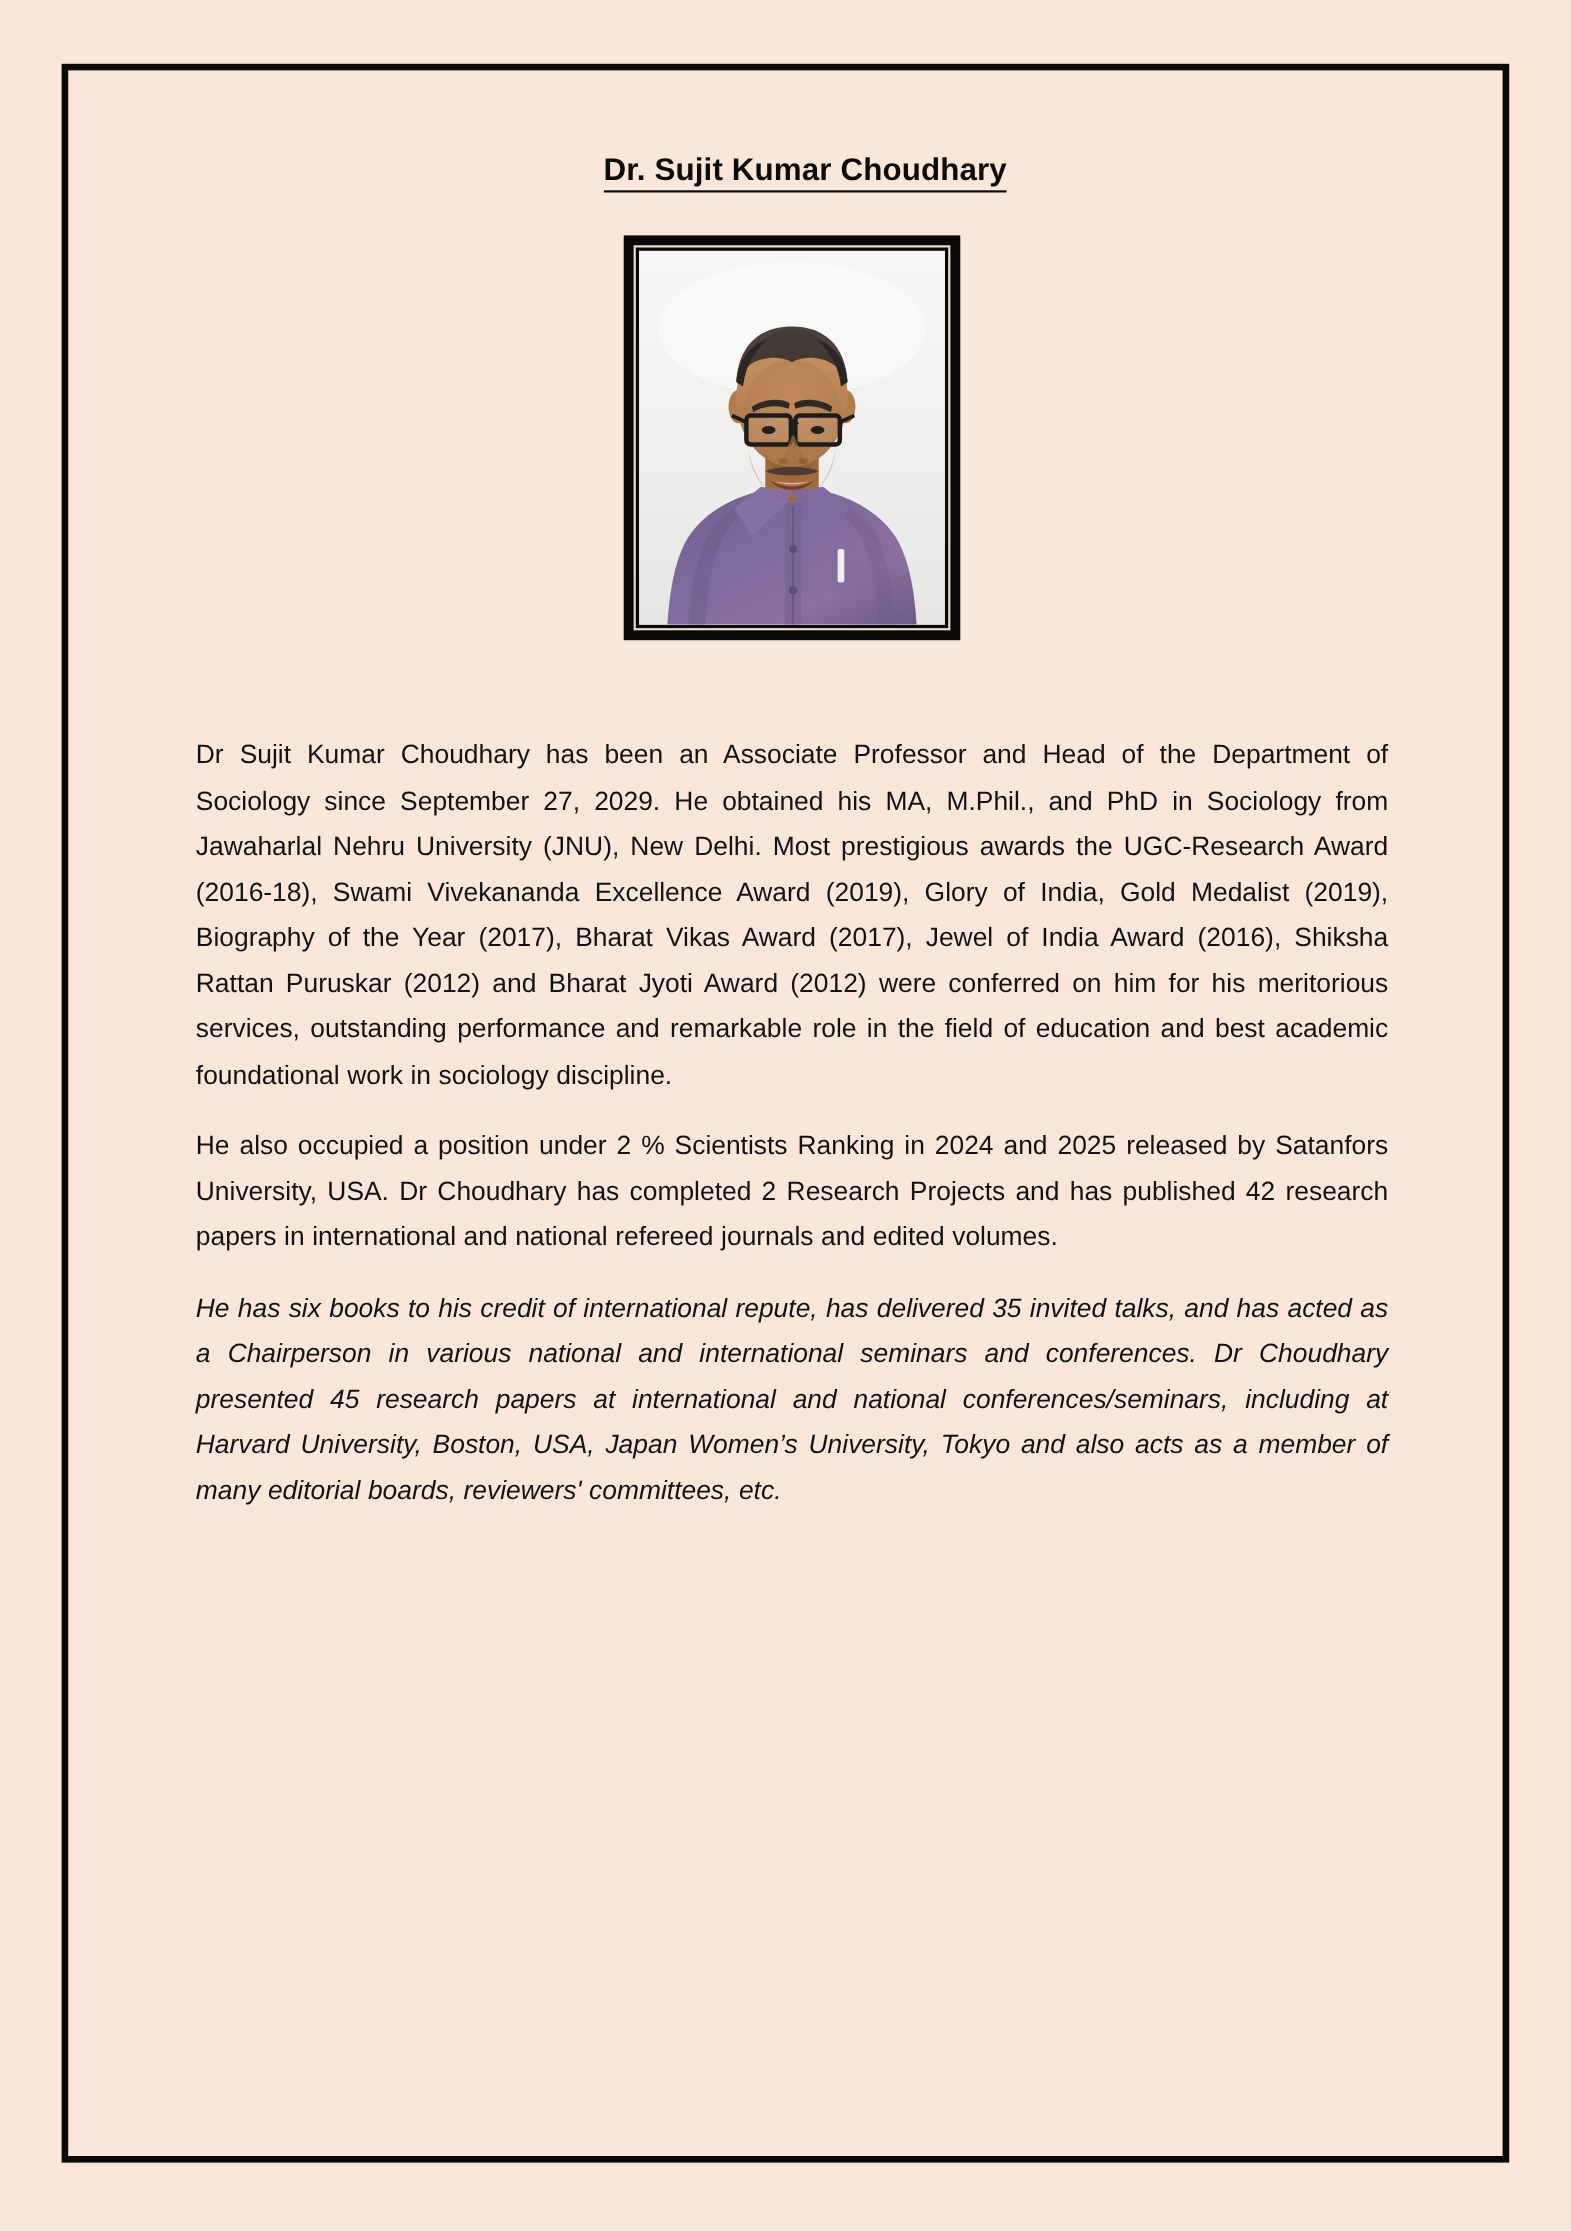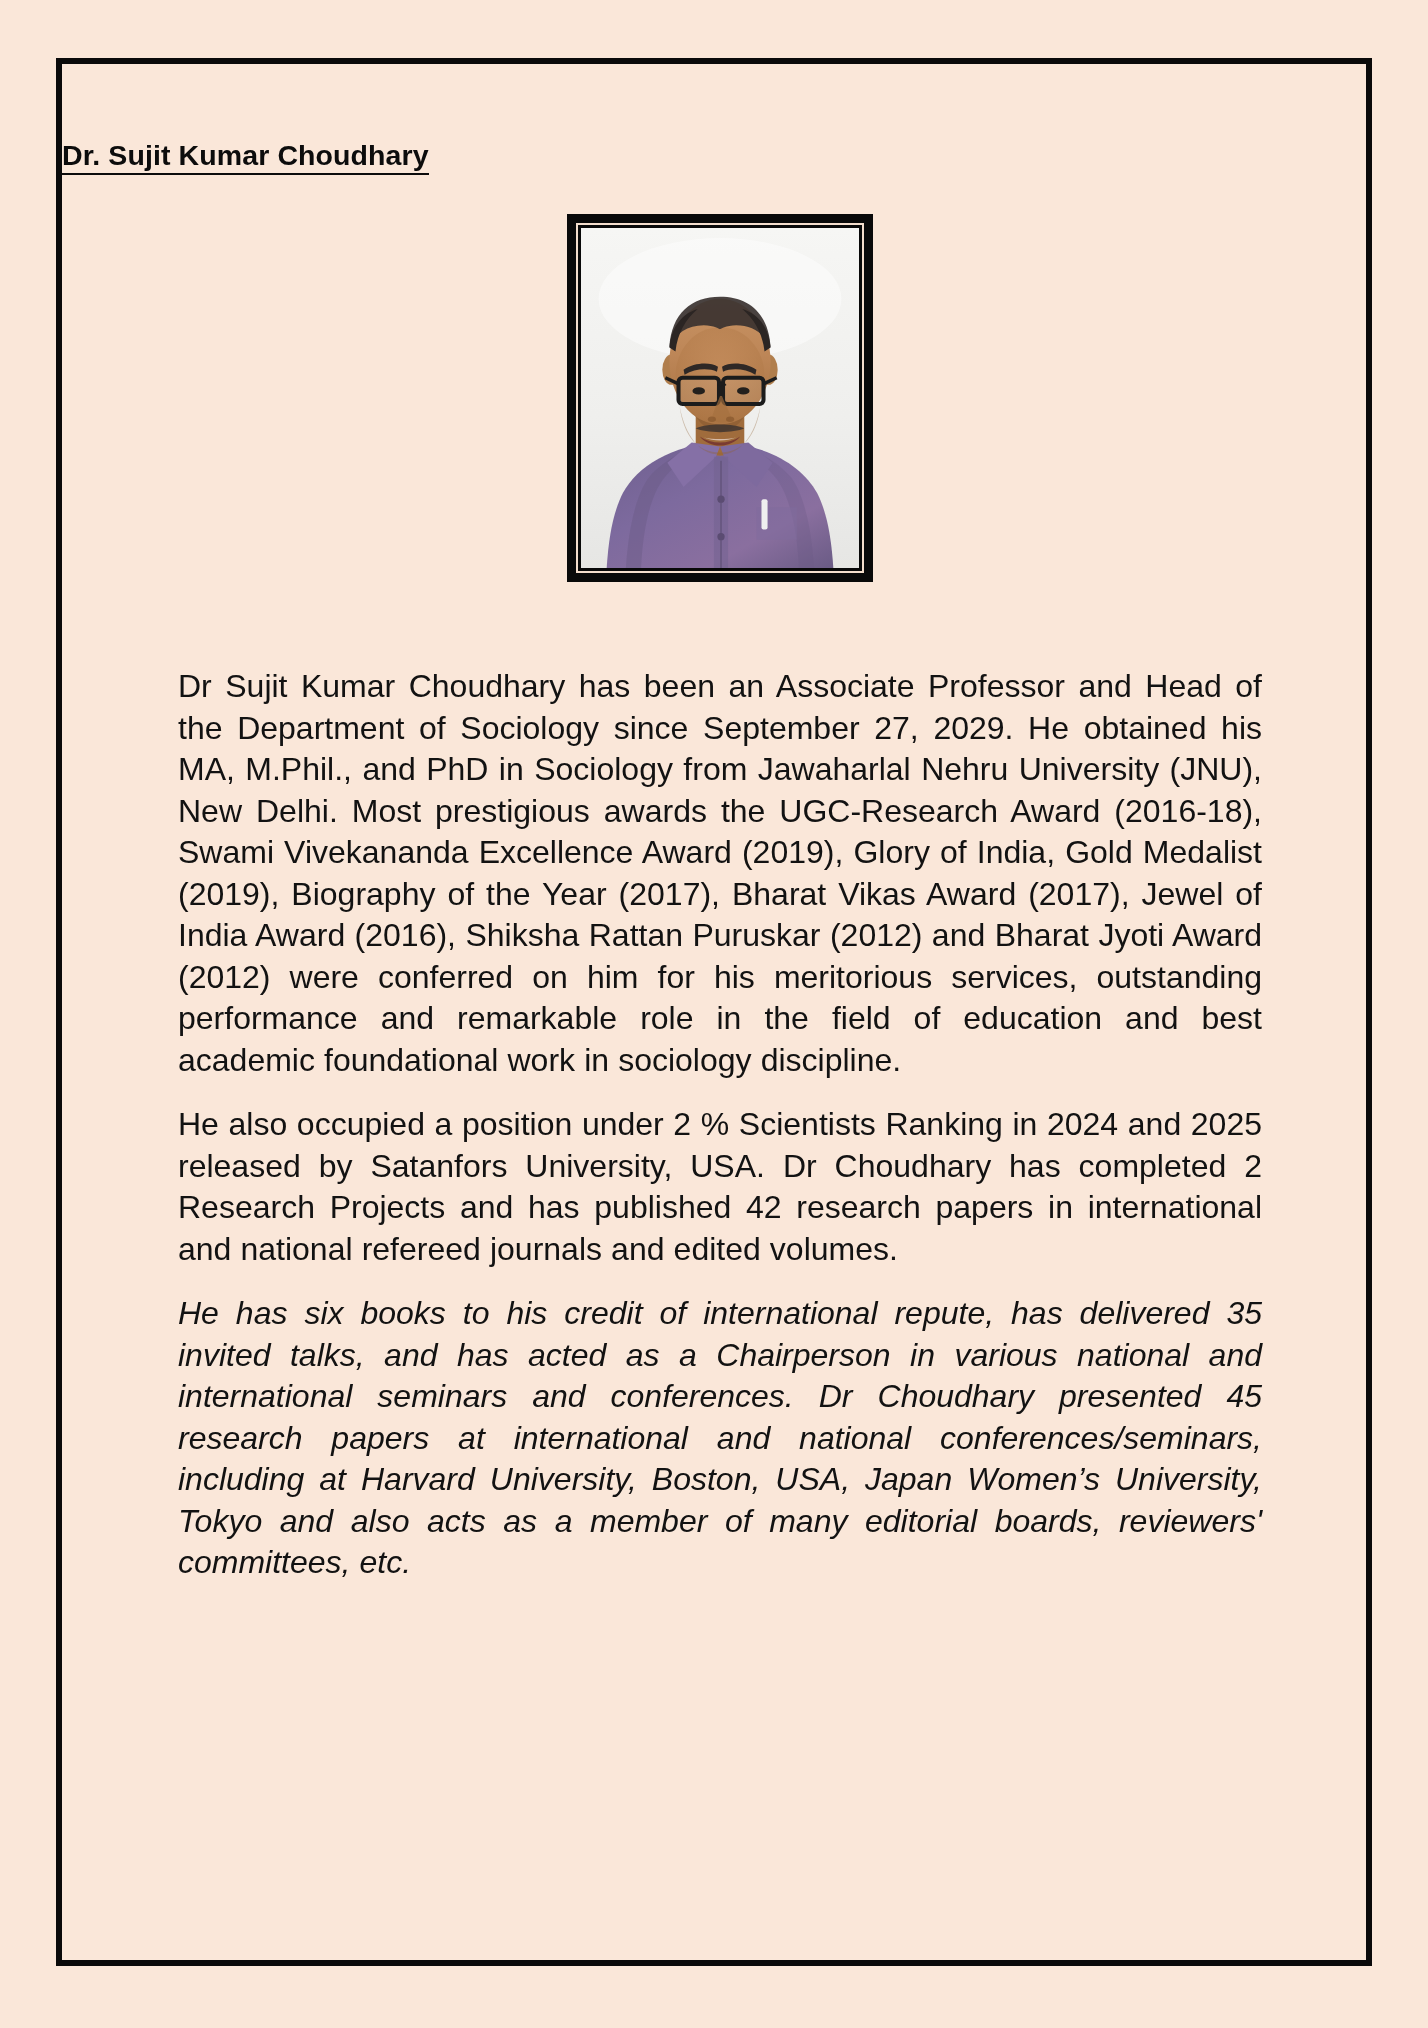--- a/index.html
+++ b/index.html
@@ -41,23 +41,24 @@
     top: 0;
     width: 1316px;
     height: 1908px;
     box-sizing: border-box;
     padding: 0;
   }
 
   
   .title-wrap {
     position: absolute;
-    left: 0;
+    left: 12px;
     top: 76px;
     width: 1316px;
+    text-align: center;
   }
   .doc-title {
     display: inline-block;
     font-family: "Liberation Sans", sans-serif;
     font-size: 28.5px;
     font-weight: bold;
     color: #0c0c0c;
     letter-spacing: 0.1px;
     border-bottom: 2.2px solid #0c0c0c;
     padding-bottom: 2px;
@@ -100,21 +101,21 @@
 
   
   .body-block {
     position: absolute;
     left: 116px;
     top: 602px;
     width: 1084px;
   }
   .para {
     font-family: "Liberation Sans", sans-serif;
-    font-size: 32px;
+    font-size: 24px;
     line-height: 41.5px;
     color: #121212;
     text-align: justify;
     text-justify: inter-word;
     margin: 0 0 23px 0;
     hyphens: none;
     word-spacing: 0.2px;
   }
   .para:last-child { margin-bottom: 0; font-style: italic; }
 </style>

